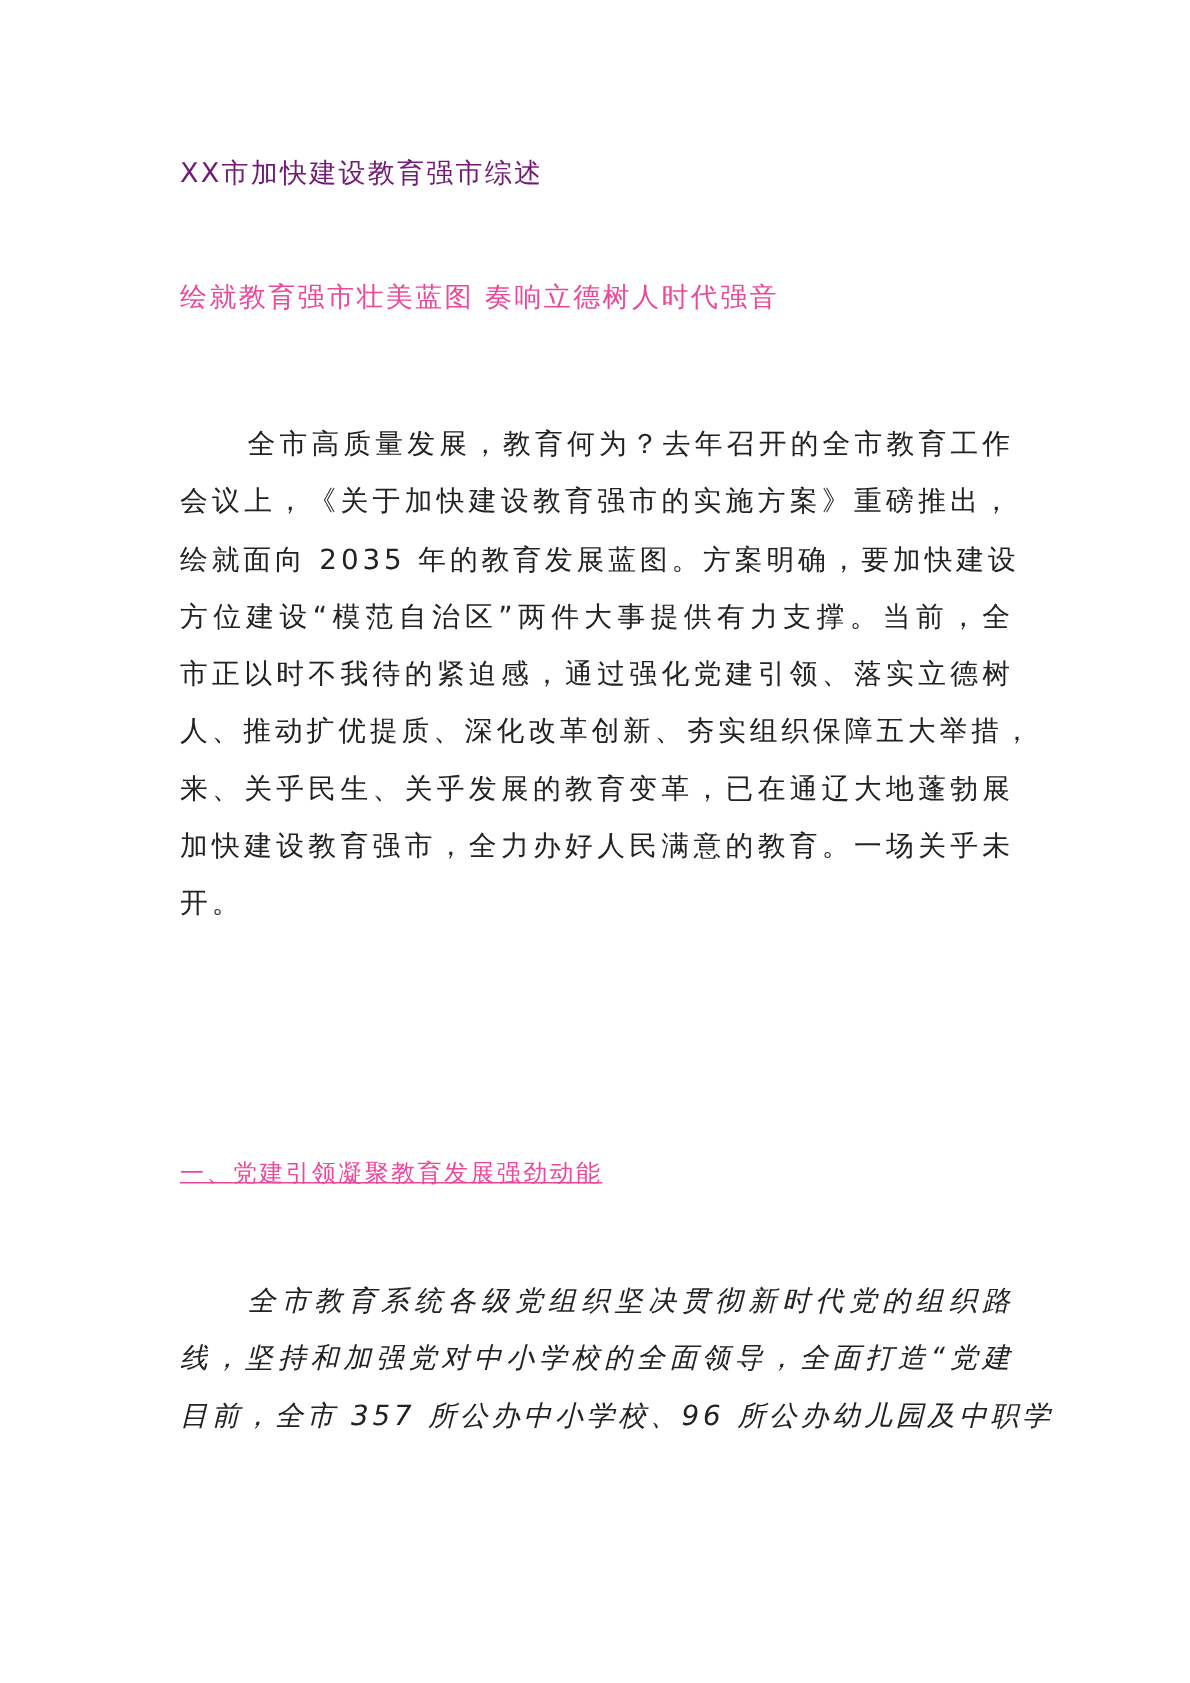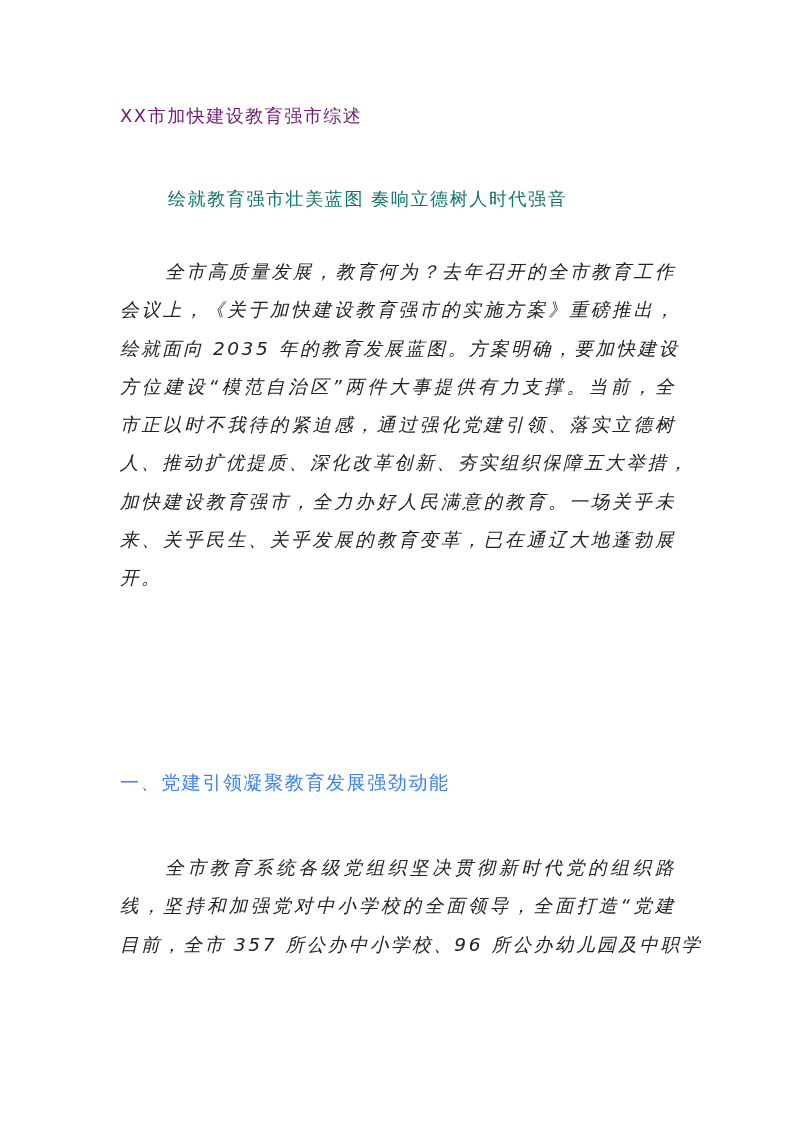--- a/index.html
+++ b/index.html
@@ -32,22 +32,21 @@
       color: #701a75;
     }
     .subtitle {
       position: absolute;
       left: 0;
       top: 187px;
       font-size: 18px;
       line-height: 24px;
       letter-spacing: 1.6px;
       white-space: nowrap;
-      color: #0f766e;
-      margin-left: 48px;
+      color: #ec4899;
     }
     .para {
       position: absolute;
       left: 0;
       width: 556px;
       font-size: 18.5px;
       line-height: 38.3px;
       letter-spacing: 2.6px;
       text-align: justify;
       text-indent: 45px;
@@ -59,51 +58,52 @@
       text-align: justify;
       text-align-last: justify;
       text-indent: 0;
     }
     .para .line.first {
       padding-left: 45px;
     }
     .para .line.last {
       text-align-last: left;
     }
-    .p1 { top: 253px; font-style: italic; }
+    .p1 { top: 278px; }
     .p2 { top: 849px; font-style: italic; }
     .heading1 {
       position: absolute;
       left: 0;
       top: 770px;
-      font-size: 19px;
+      font-size: 16px;
       line-height: 24px;
       letter-spacing: 1.6px;
       white-space: nowrap;
-      color: #3b82f6;
+      color: #ec4899;
+      text-decoration: underline;
     }
   </style>
 </head>
 <body>
 
 <div class="page">
 
   <div class="title">XX市加快建设教育强市综述</div>
 
   <div class="subtitle">绘就教育强市壮美蓝图 奏响立德树人时代强音</div>
 
   <div class="para p1">
     <span class="line first">全市高质量发展，教育何为？去年召开的全市教育工作</span>
     <span class="line">会议上，《关于加快建设教育强市的实施方案》重磅推出，</span>
     <span class="line">绘就面向 2035 年的教育发展蓝图。方案明确，要加快建设</span>
     <span class="line">方位建设“模范自治区”两件大事提供有力支撑。当前，全</span>
     <span class="line">市正以时不我待的紧迫感，通过强化党建引领、落实立德树</span>
     <span class="line">人、推动扩优提质、深化改革创新、夯实组织保障五大举措，</span>
+    <span class="line">来、关乎民生、关乎发展的教育变革，已在通辽大地蓬勃展</span>
     <span class="line">加快建设教育强市，全力办好人民满意的教育。一场关乎未</span>
-    <span class="line">来、关乎民生、关乎发展的教育变革，已在通辽大地蓬勃展</span>
     <span class="line last">开。</span>
   </div>
 
   <div class="heading1">一、党建引领凝聚教育发展强劲动能</div>
 
   <div class="para p2">
     <span class="line first">全市教育系统各级党组织坚决贯彻新时代党的组织路</span>
     <span class="line">线，坚持和加强党对中小学校的全面领导，全面打造“党建</span>
     <span class="line">目前，全市 357 所公办中小学校、96 所公办幼儿园及中职学</span>
   </div>

